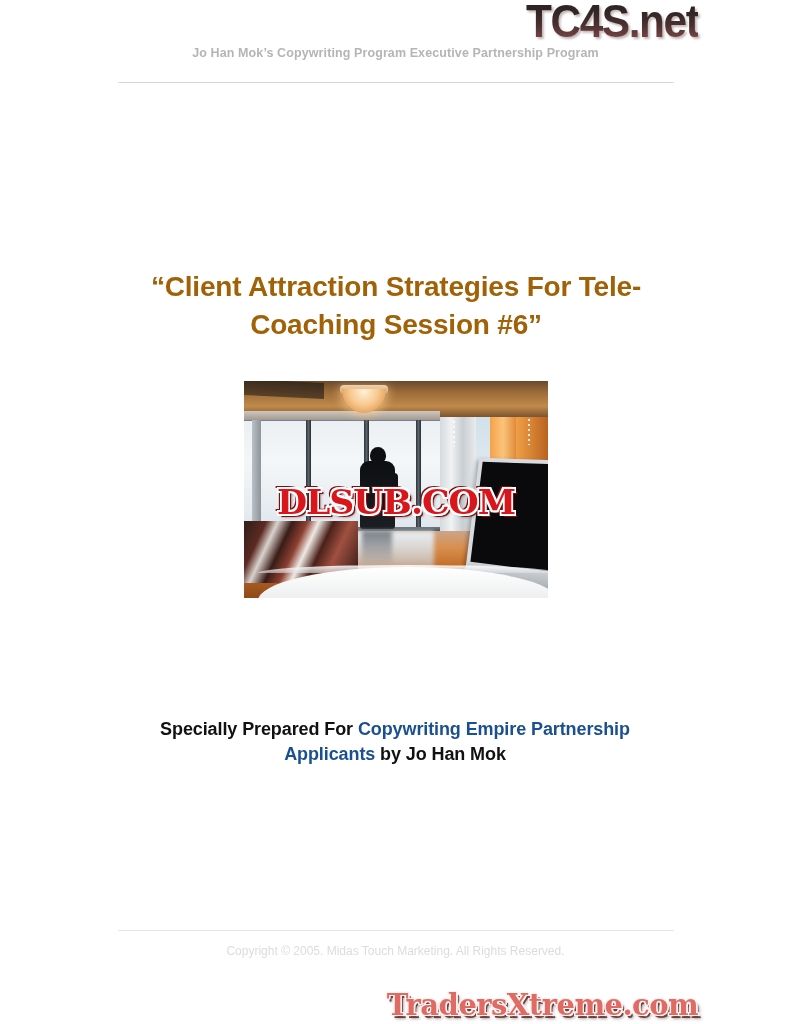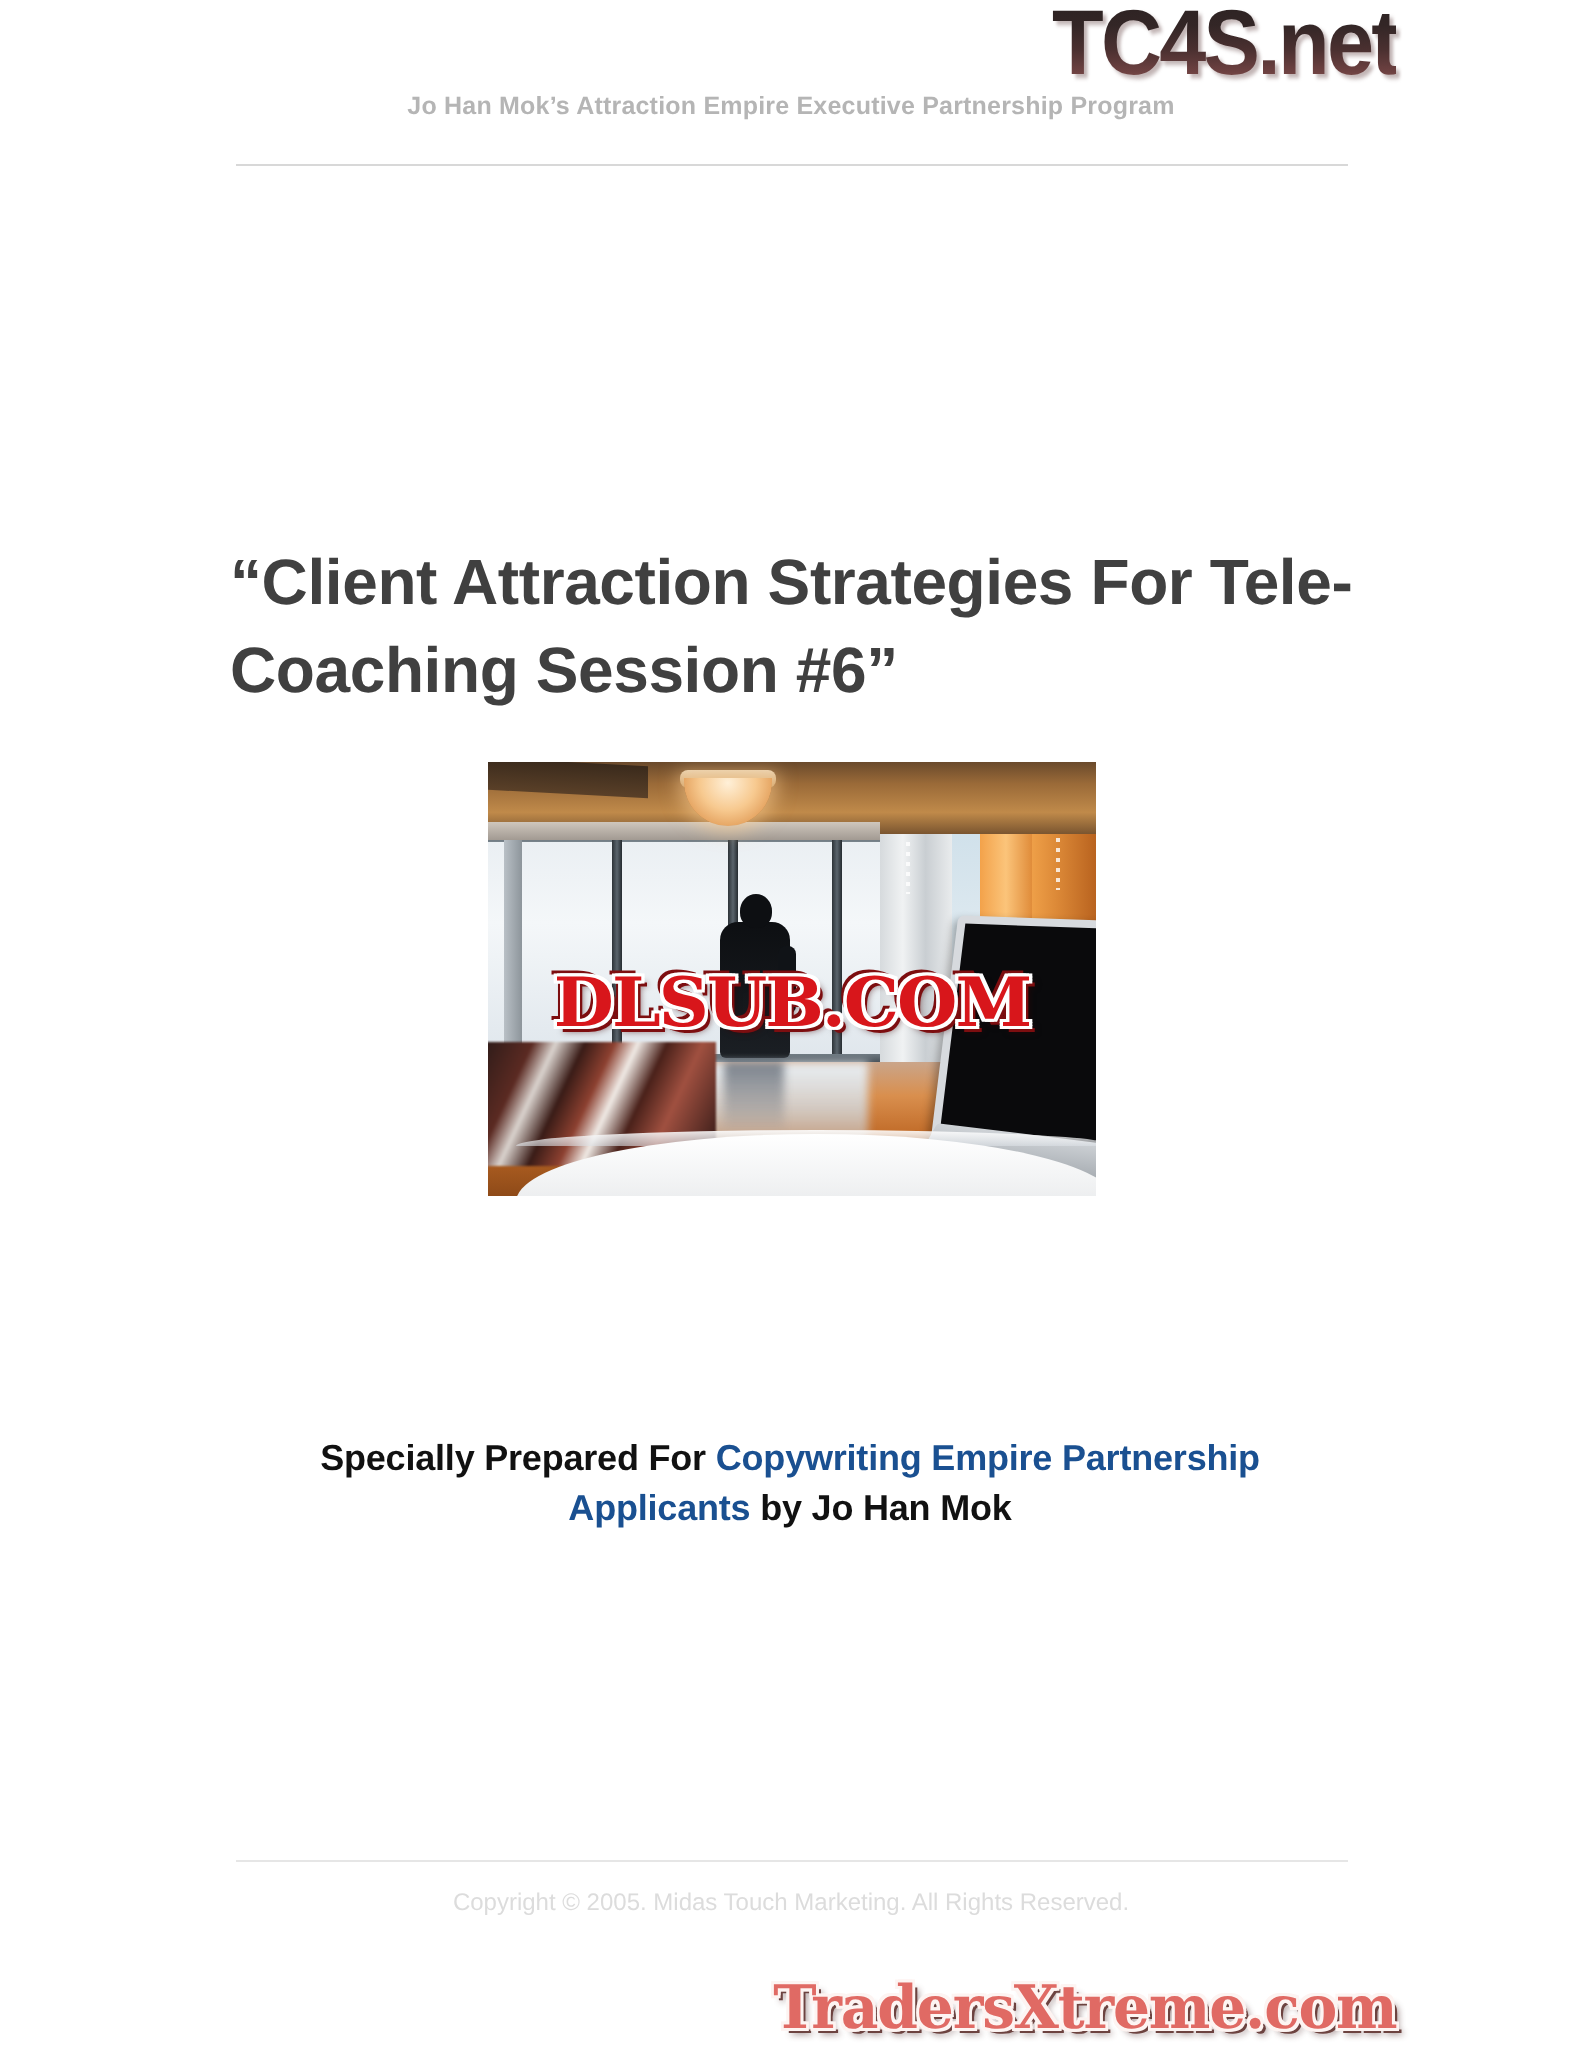--- a/index.html
+++ b/index.html
@@ -73,24 +73,24 @@
     height: 1px;
     background: #d8d8d8;
   }
 
   
   .doc-title {
     position: absolute;
     left: 115px;
     top: 249px;
     width: 562px;
-    text-align: left;
-    font-size: 32px;
-    font-weight: bold;
-    color: #404040;
+    text-align: center;
+    font-size: 28px;
+    font-weight: bold;
+    color: #a16207;
     line-height: 1.36;
     letter-spacing: -0.2px;
   }
 
   
   .photo-wrap {
     position: absolute;
     left: 244px;
     top: 381px;
     width: 304px;
@@ -371,21 +371,21 @@
     z-index: 20;
   }
 </style>
 </head>
 <body>
 
 <div class="page">
 
   <div class="tc4s-watermark">TC4S.net</div>
 
-  <div class="running-header">Jo Han Mok’s Attraction Empire Executive Partnership Program</div>
+  <div class="running-header">Jo Han Mok’s Copywriting Program Executive Partnership Program</div>
   <div class="header-rule"></div>
 
   <h1 class="doc-title">
     <span>“Client Attraction Strategies For Tele-</span><br>
     <span>Coaching Session #6”</span>
   </h1>
 
   <div class="photo-wrap">
     <div class="photo">
       <div class="window-wall"></div>

